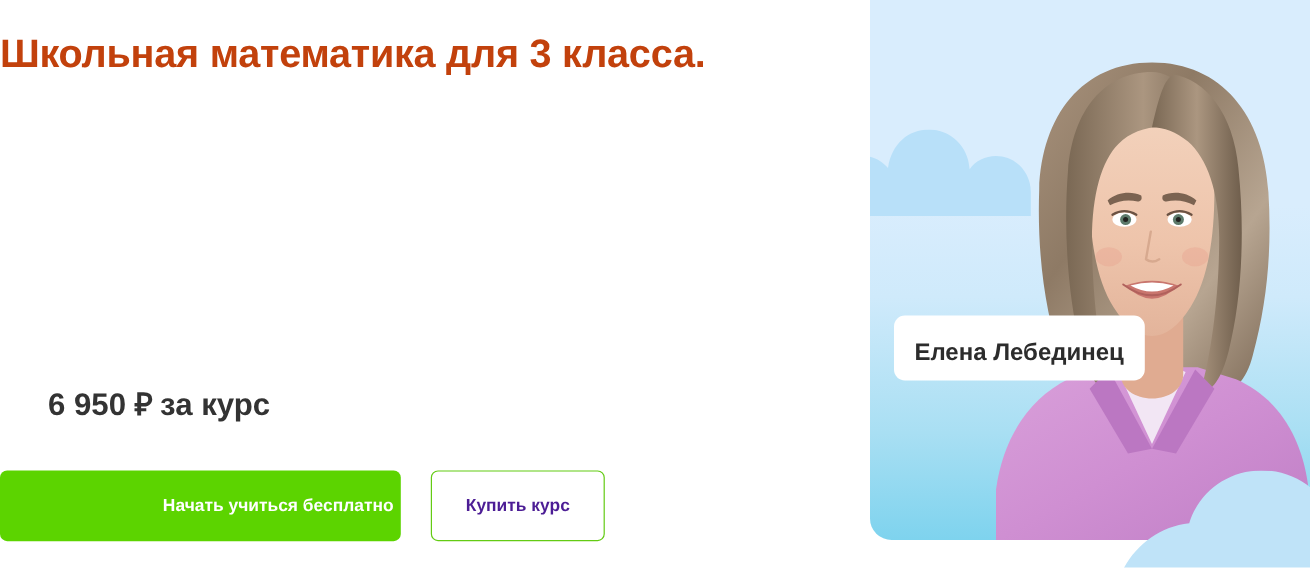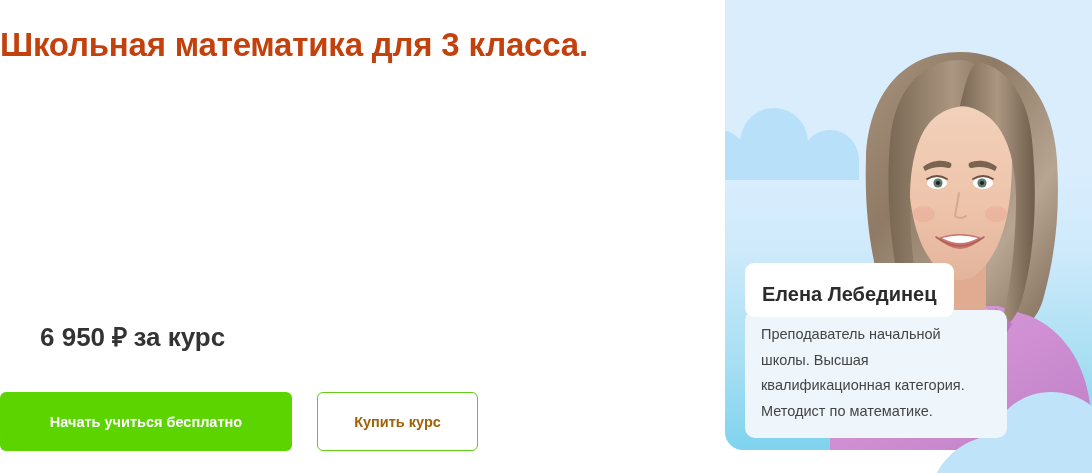--- a/index.html
+++ b/index.html
@@ -73,31 +73,32 @@
     cursor: pointer;
     font-family: "Liberation Sans", sans-serif;
     font-size: 14.5px;
     font-weight: bold;
     border-radius: 6px;
     box-sizing: border-box;
     text-align: center;
     white-space: nowrap;
   }
   .btn-primary {
-    width: 292px;
+    width: 334px;
     height: 59px;
     background: #5cd400;
     color: #ffffff;
+    text-align: right;
   }
   .btn-secondary {
-    width: 161px;
+    width: 145px;
     height: 59px;
     margin-left: 25px;
     background: #ffffff;
-    color: #a16207;
+    color: #4c1d95;
     border: 1px solid #63cb13;
   }
 
   
   .right-panel {
     position: absolute;
     left: 725px;
     top: 0;
     width: 367px;
     height: 450px;
@@ -272,15 +273,14 @@
       </svg>
 
     </div>
 
     <svg class="cloud-bottom" viewBox="0 0 240 120">
       <path fill="#bfe3f8" d="M0,120 L10,120 C14,78 40,48 76,44 C84,18 108,0 136,0 C172,0 200,28 202,64 C214,70 222,82 224,96 L226,120 Z"></path>
     </svg>
   </div>
 
   <div class="name-badge">Елена Лебединец</div>
-  <div class="bio-card">Преподаватель начальной школы. Высшая квалификационная категория. Методист по математике.</div>
 
 </div>
 
 </body></html>

